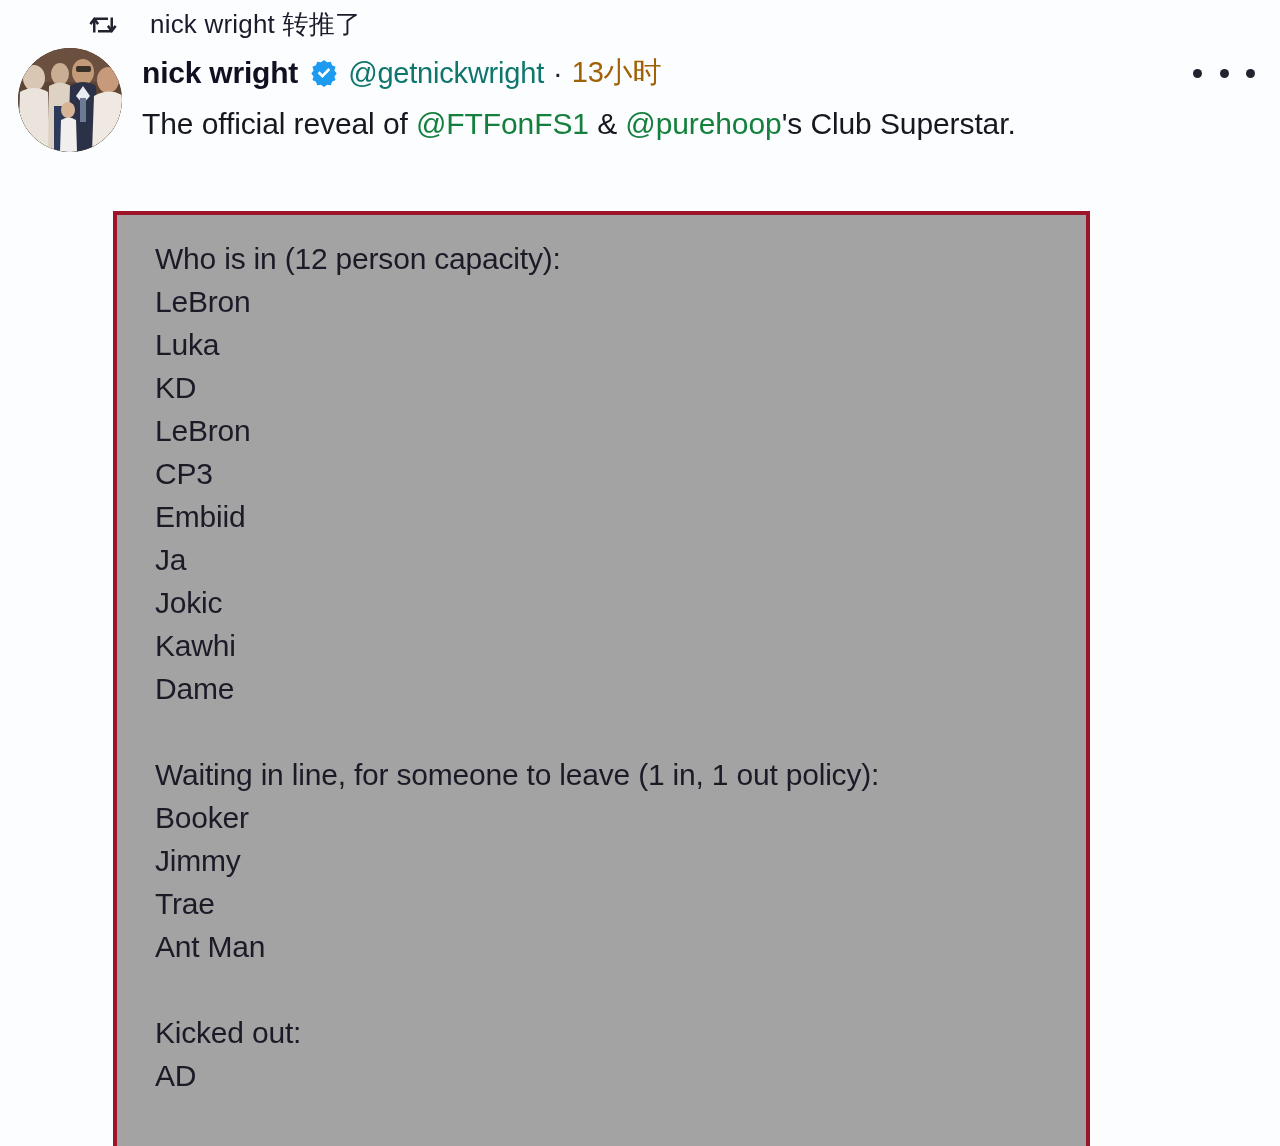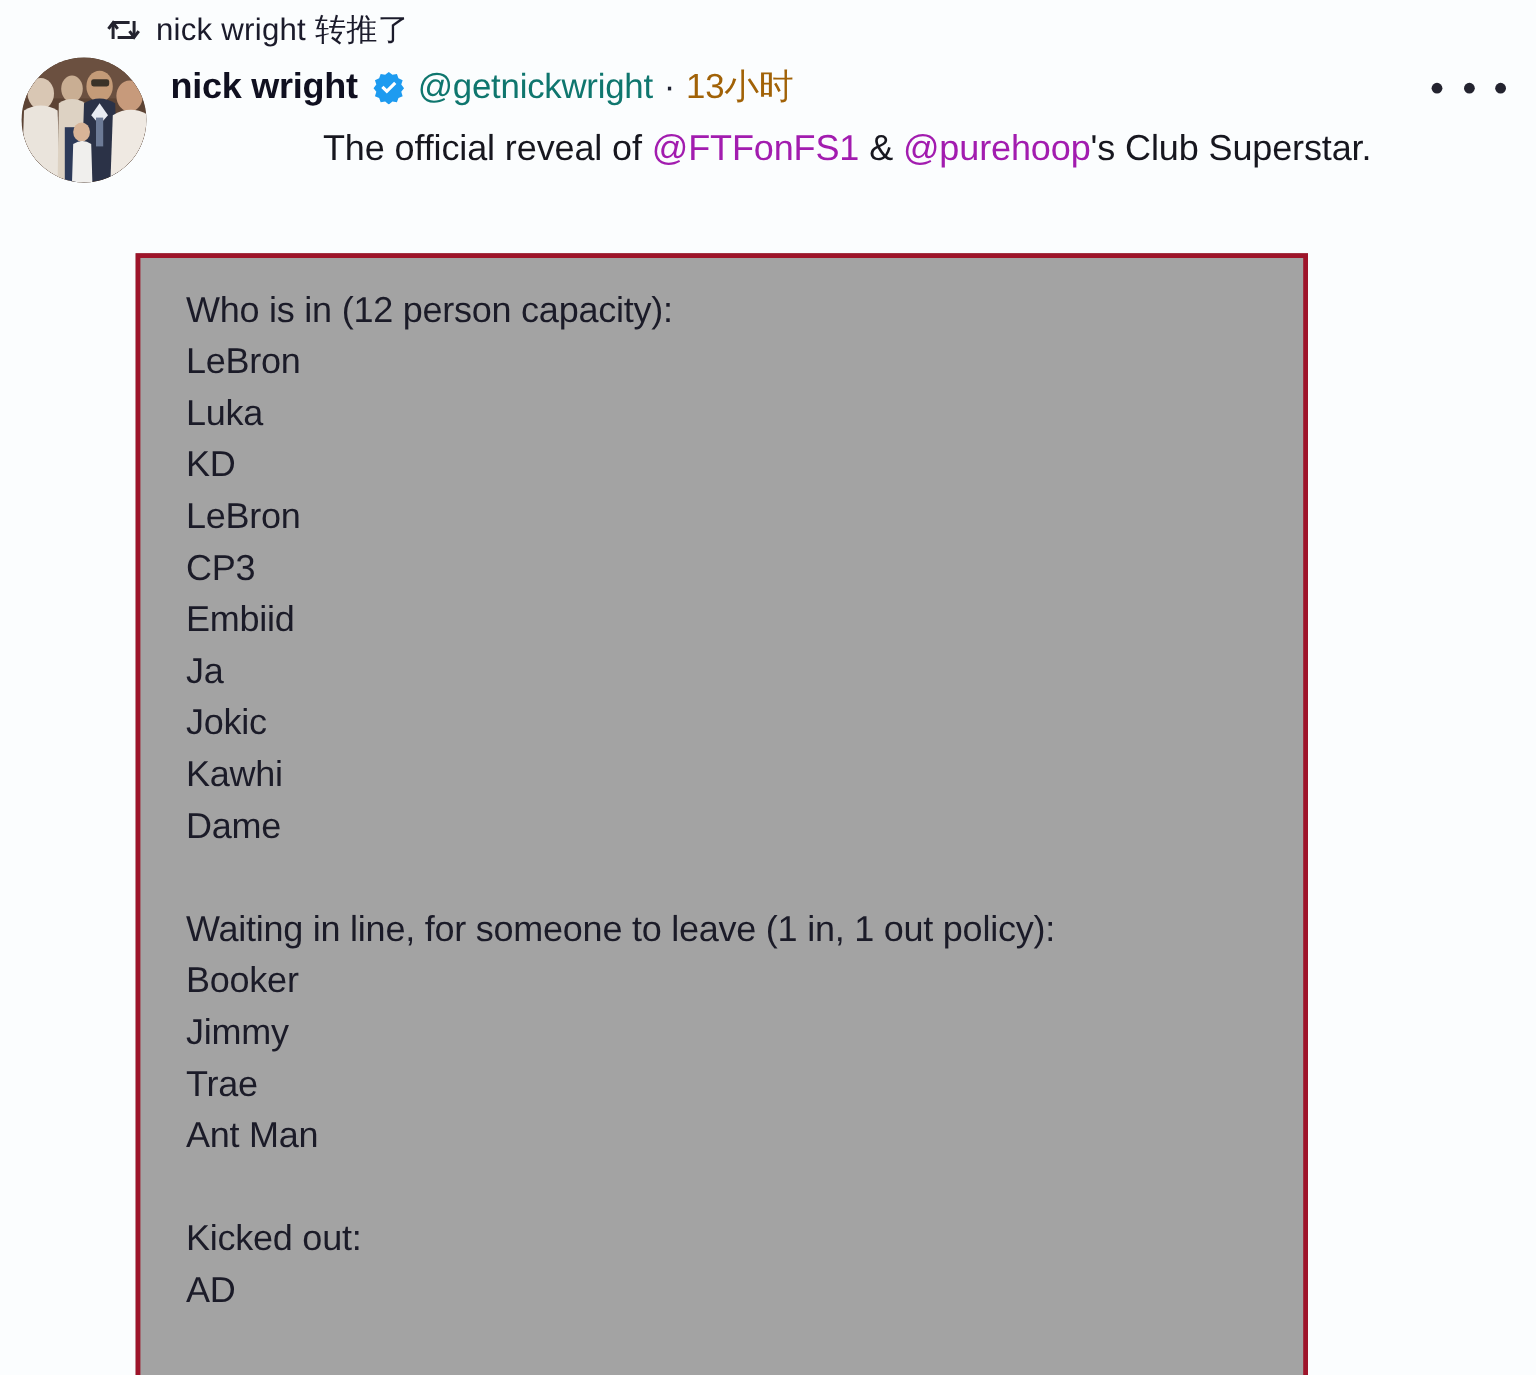--- a/index.html
+++ b/index.html
@@ -21,21 +21,21 @@
     width: 1280px;
     height: 1146px;
     box-sizing: border-box;
     padding: 0;
   }
 
   
   .retweet-row {
     display: flex;
     align-items: center;
-    gap: 6px;
+    gap: 26px;
     padding: 6px 0 0 88px;
     height: 42px;
     box-sizing: border-box;
   }
   .retweet-icon {
     width: 30px;
     height: 30px;
     flex: 0 0 30px;
     display: block;
     margin-top: 2px;
@@ -70,21 +70,20 @@
     position: relative;
     background: #6d5a4c;
     display: block;
   }
   .avatar svg { display: block; }
 
   .content-col {
     flex: 1 1 auto;
     padding-right: 10px;
     position: relative;
-    text-align: center;
   }
 
   
   .name-line {
     display: flex;
     align-items: center;
     white-space: nowrap;
     height: 46px;
     padding-top: 8px;
   }
@@ -121,21 +120,21 @@
   
   .tweet-text {
     font-size: 30px;
     line-height: 1.33;
     color: #17171f;
     padding-top: 8px;
     letter-spacing: -0.1px;
     white-space: nowrap;
   }
   .mention {
-    color: #a21caf;
+    color: #15803d;
     text-decoration: none;
   }
 
   
   .more-menu {
     position: absolute;
     top: 58px;
     left: 1193px;
     width: 62px;
     height: 30px;

